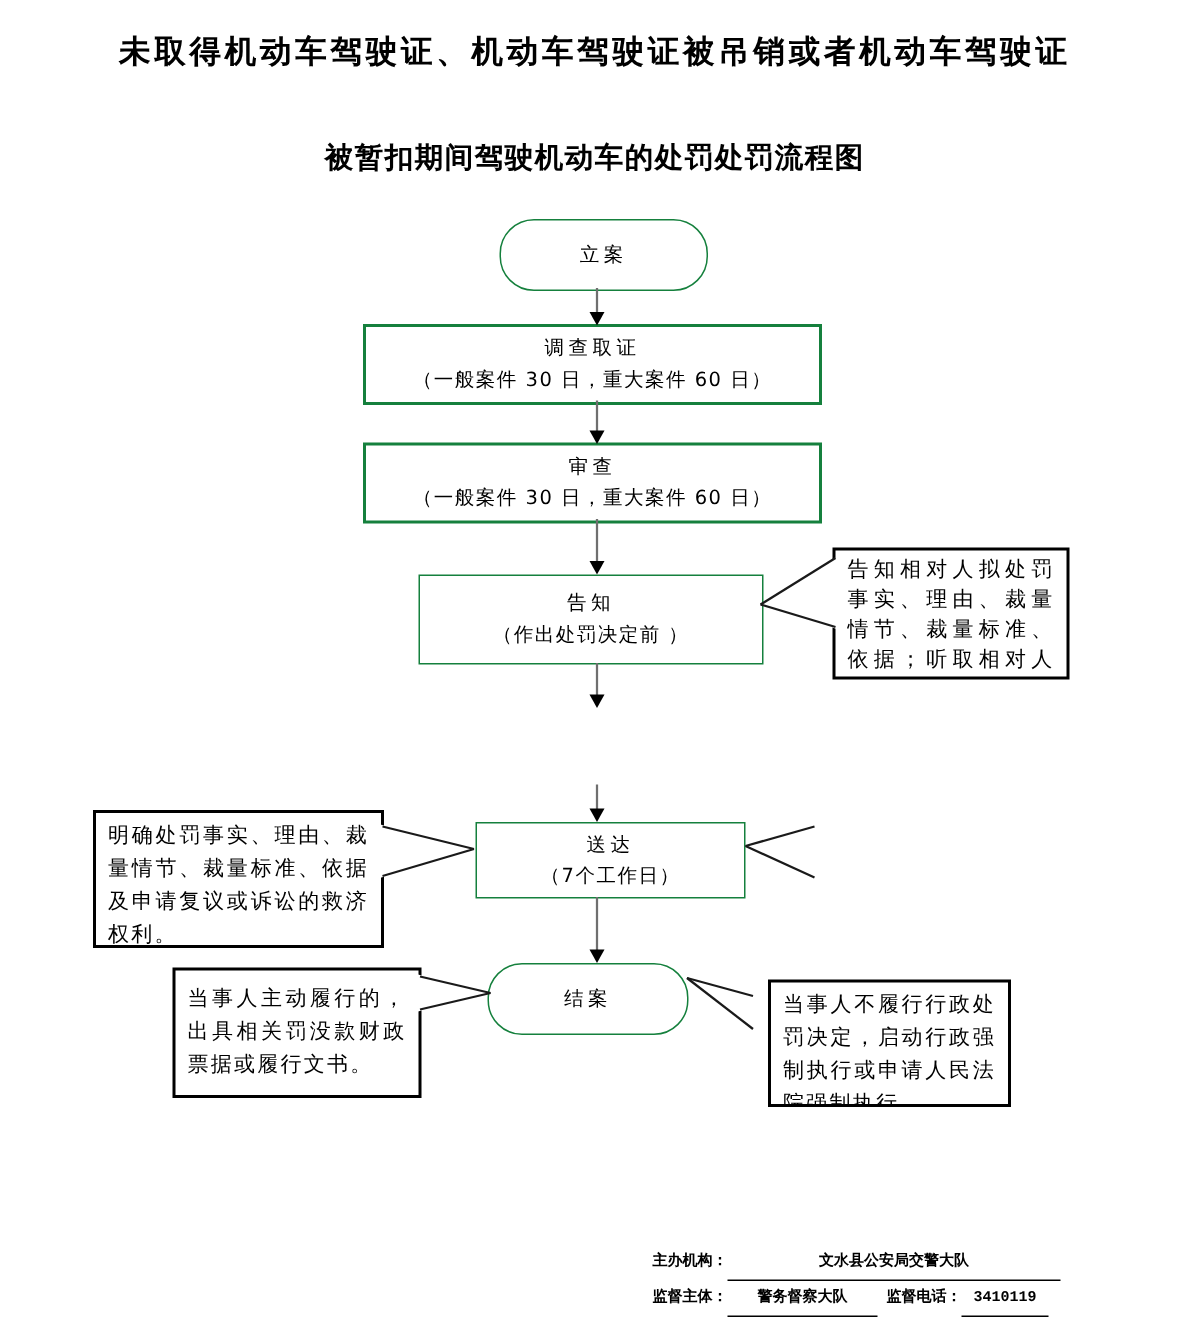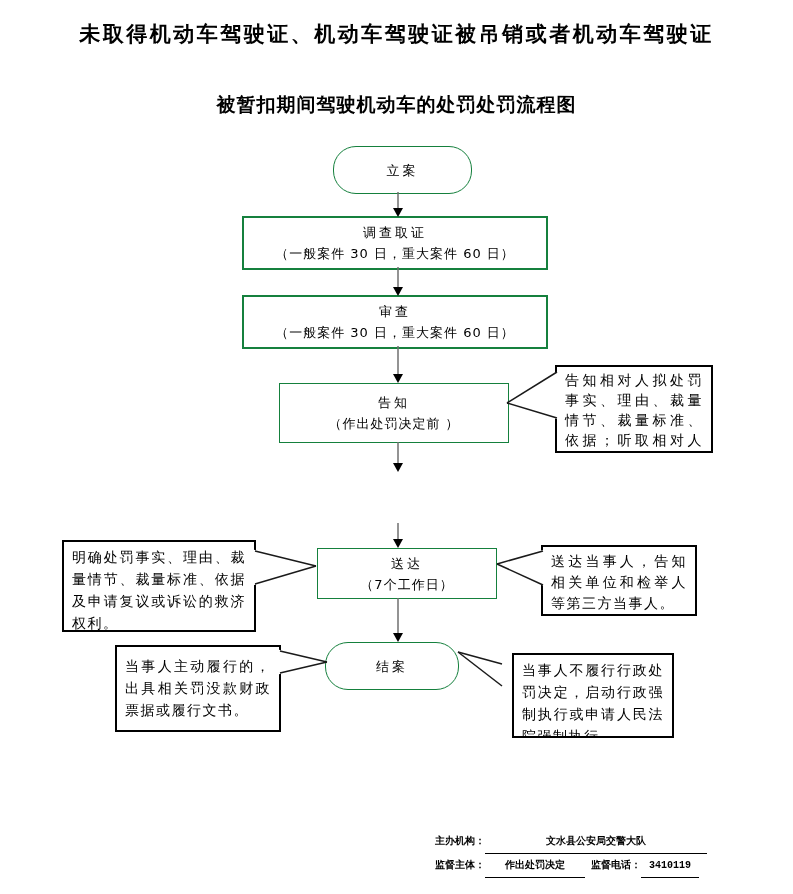--- a/index.html
+++ b/index.html
@@ -72,21 +72,20 @@
   </div>
 
   <div class="node stadium" style="left:325px;top:642px;width:132px;height:46px;">
     <div>结案</div>
   </div>
 
   <div class="callout" style="left:555px;top:365px;width:158px;height:88px;line-height:20px;padding-top:3px;">告知相对人拟处罚事实、理由、裁量情节、裁量标准、依据；听取相对人的陈述和申辩。</div>
 
   <div class="callout" style="left:62px;top:540px;width:194px;height:92px;padding-top:4px;line-height:22px;">明确处罚事实、理由、裁量情节、裁量标准、依据及申请复议或诉讼的救济权利。</div>
 
-  <div class="callout" style="left:541px;top:545px;width:156px;height:71px;">送达当事人，告知相关单位和检举人等第三方当事人。</div>
 
   <div class="callout" style="left:115px;top:645px;width:166px;height:87px;padding-top:8px;line-height:22px;">当事人主动履行的，出具相关罚没款财政票据或履行文书。</div>
 
   <div class="callout" style="left:500px;top:653px;width:162px;height:85px;line-height:22px;margin-left:12px;">当事人不履行行政处罚决定，启动行政强制执行或申请人民法院强制执行</div>
 
   <svg id="connector-layer" width="793" height="894" viewBox="0 0 793 894">
 
     <g>
       <line x1="398" y1="192" x2="398" y2="209" stroke="#6f6f6f" stroke-width="1.5"></line>
       <polygon points="393,208 403,208 398,217" fill="#000"></polygon>
@@ -137,18 +136,18 @@
       <line x1="458" y1="652" x2="502" y2="664" stroke="#1a1a1a" stroke-width="1.5"></line>
       <line x1="458" y1="652" x2="502" y2="686" stroke="#1a1a1a" stroke-width="1.5"></line>
     </g>
   </svg>
 
   <div class="footer">
     <div>
       <span>主办机构：</span><span class="u u-org">文水县公安局交警大队</span>
     </div>
     <div>
-      <span>监督主体：</span><span class="u u-sup">作出处罚决定</span>
+      <span>监督主体：</span><span class="u u-sup">警务督察大队</span>
       <span>监督电话：</span><span class="u u-phone">3410119</span>
     </div>
   </div>
 
 </div>
 
 </body></html>

